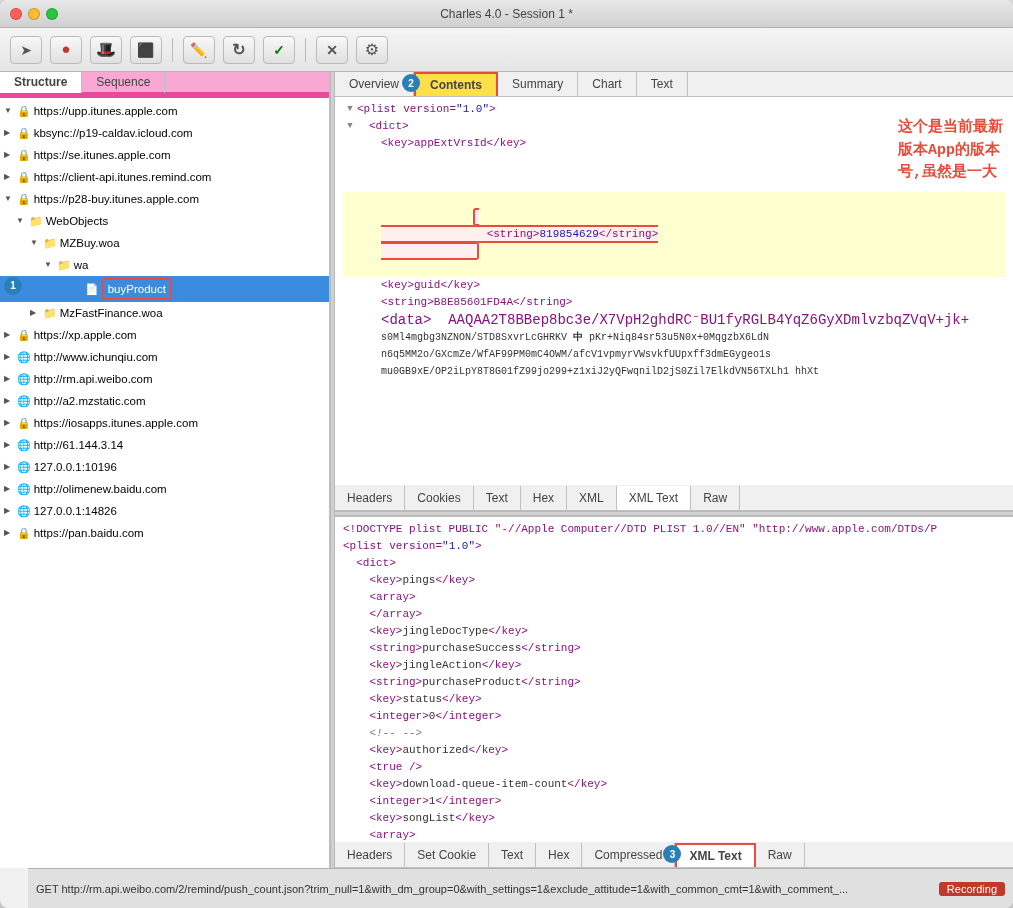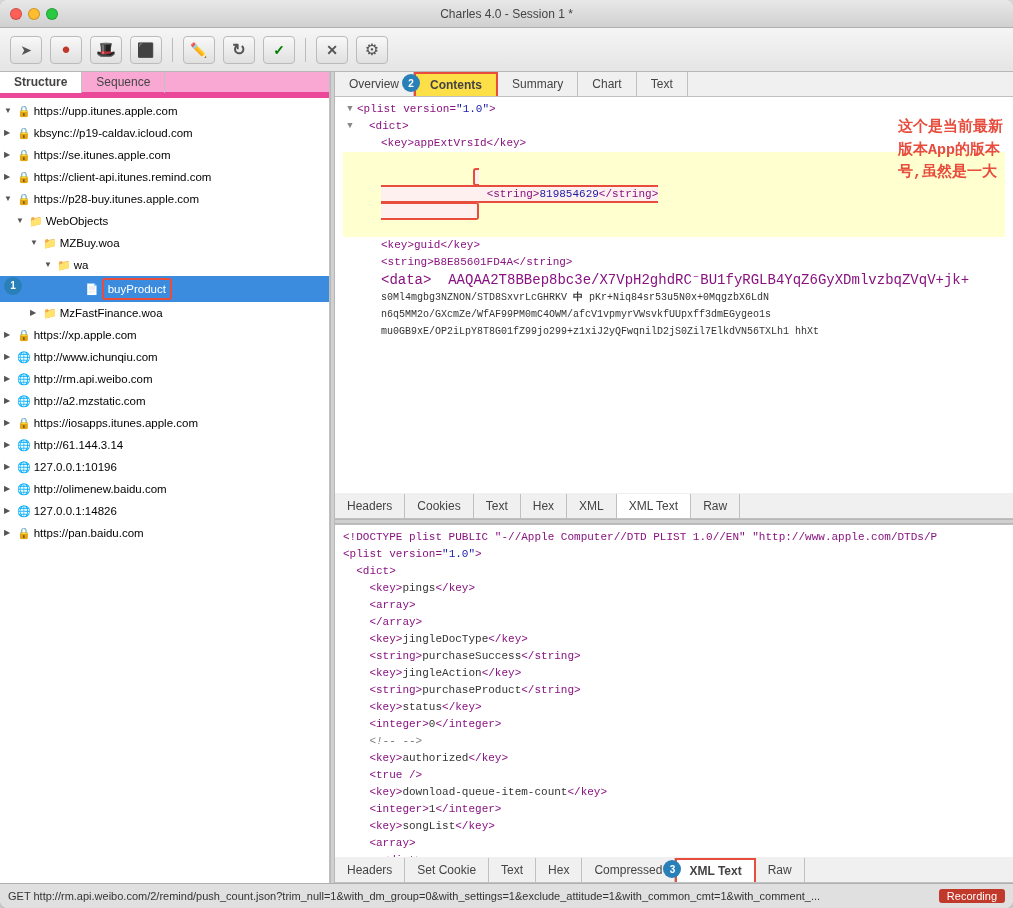--- a/index.html
+++ b/index.html
@@ -235,20 +235,21 @@
       display: flex;
       align-items: center;
     }
 
     .xml-tag { color: #881280; }
     .xml-value { color: #1a1aa6; }
     .xml-comment { color: #808080; font-style: italic; }
 
     .highlighted-line {
       background: #ffffd0;
+      margin-top: 40px;
     }
 
     
     .bottom-panel {
       border-top: 1px solid #c0c0c0;
       background: white;
       display: flex;
       flex-direction: column;
       height: 48%;
       overflow: hidden;
@@ -296,30 +297,31 @@
       min-width: 14px;
       display: flex;
       align-items: center;
       justify-content: center;
       color: #888;
       font-size: 9px;
     }
 
     
     .statusbar {
-      height: 25px;
+      height: 40px;
       background: #e0e0e0;
       border-top: 1px solid #b0b0b0;
       display: flex;
       align-items: center;
       padding: 0 8px;
       font-size: 11px;
       color: #333;
       gap: 20px;
       flex-shrink: 0;
+      margin-left: 28px;
     }
 
     .status-url {
       flex: 1;
       overflow: hidden;
       text-overflow: ellipsis;
       white-space: nowrap;
     }
 
     .status-recording {

